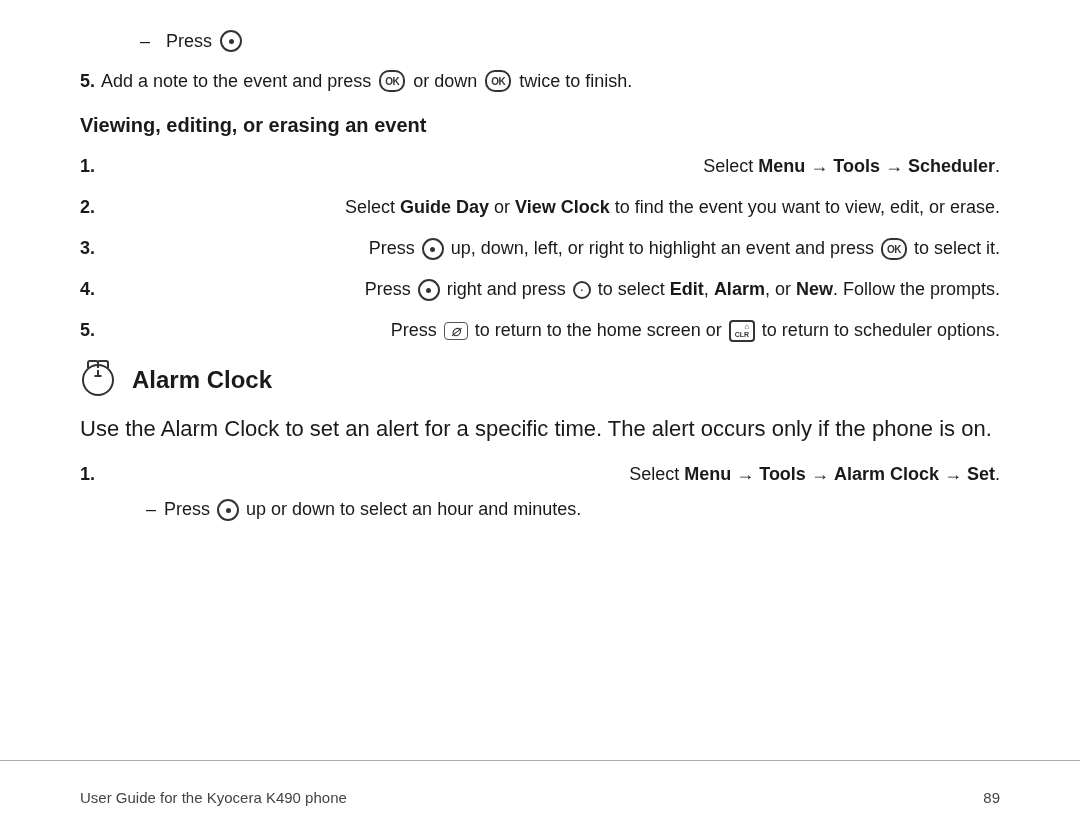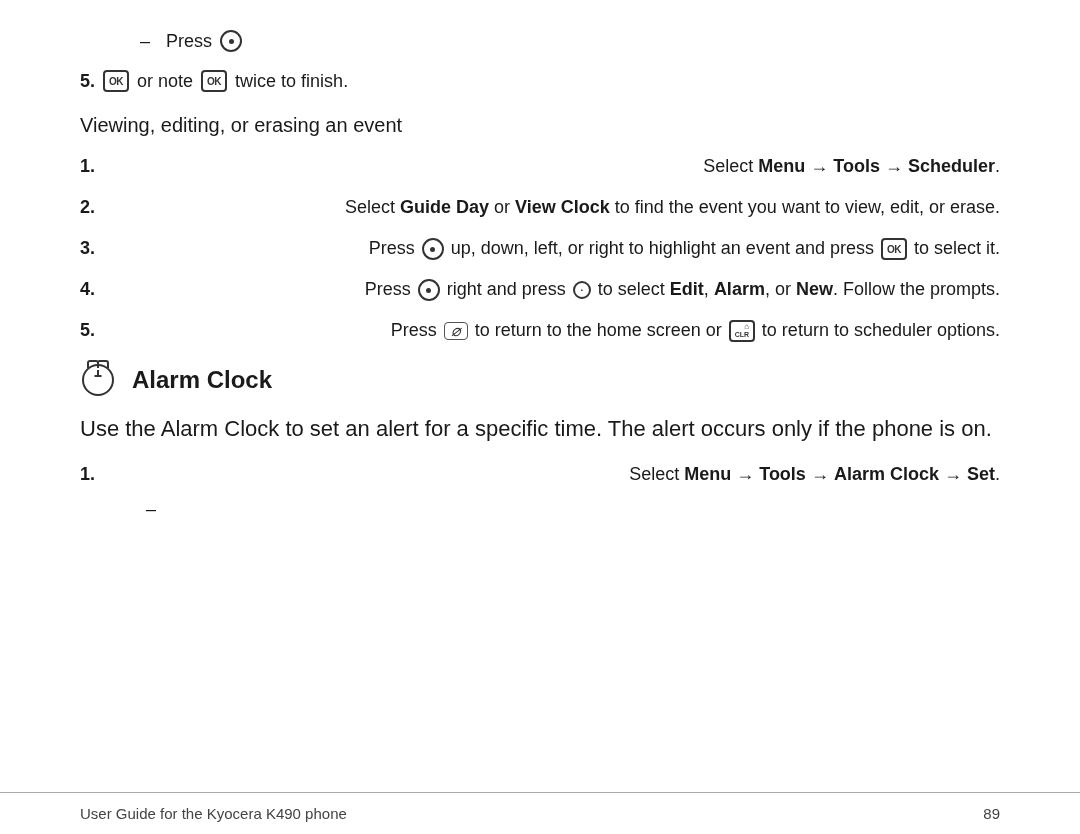--- a/index.html
+++ b/index.html
@@ -29,21 +29,21 @@
       display: flex;
       align-items: center;
       gap: 6px;
       margin-bottom: 18px;
       padding-left: 60px;
       font-size: 18px;
     }
 
     .section-heading {
       font-size: 20px;
-      font-weight: normal;
+      font-weight: bold;
       margin-bottom: 16px;
       margin-top: 0;
     }
 
     .numbered-list {
       list-style: none;
       padding: 0;
       margin: 0;
     }
 
@@ -111,21 +111,21 @@
       height: 5px;
       background: #333;
       border-radius: 50%;
     }
 
     
     .icon-ok {
       width: 26px;
       height: 22px;
       border: 2px solid #333;
-      border-radius: 4px;
+      border-radius: 10px;
       display: inline-flex;
       align-items: center;
       justify-content: center;
       font-size: 10px;
       font-weight: bold;
       color: #333;
       flex-shrink: 0;
       letter-spacing: -0.5px;
     }
 
@@ -253,21 +253,21 @@
       align-items: center;
       gap: 10px;
       font-size: 24px;
       font-weight: bold;
       margin-bottom: 16px;
       margin-top: 20px;
     }
 
     .page-footer {
       border-top: 1px solid #aaa;
-      padding: 12px 80px;
+      padding: 28px 80px;
       display: flex;
       justify-content: space-between;
       align-items: center;
       font-size: 15px;
       color: #444;
     }
 
     .inline-icon-wrapper {
       display: inline-flex;
       align-items: center;
@@ -294,24 +294,25 @@
     <span class="dash">–</span>
     <span>Press</span>
     <span class="inline-icon-wrapper">
       <span class="icon-nav">
       </span>
     </span>
   </div>
 
   <div style="display:flex; align-items:center; gap:6px; margin-bottom:22px; font-size:18px; flex-wrap:wrap;">
     <span class="bold">5.</span>
+    <span>Add a note to the event and press</span>
     <span class="inline-icon-wrapper">
       <span class="icon-ok">OK</span>
     </span>
-    <span>or note</span>
+    <span>or down</span>
     <span class="inline-icon-wrapper">
       <span class="icon-ok">OK</span>
     </span>
     <span>twice<span style="letter-spacing:0px"> </span>to finish.</span>
   </div>
 
   <div class="viewing-section">
     <div class="section-heading">Viewing, editing, or erasing an event</div>
 
     <ol class="numbered-list">
@@ -398,20 +399,27 @@
 
     <ol class="numbered-list">
 
       <li>
         <span class="num bold">1.</span>
         <span class="content">
           Select <span class="bold">Menu</span> → <span class="bold">Tools</span> → <span class="bold">Alarm Clock</span> → <span class="bold">Set</span>.
           <ul class="sub-list">
             <li>
               <span class="dash">–</span>
+              <span>
+                Press
+                <span class="inline-icon-wrapper">
+                  <span class="icon-nav"></span>
+                </span>
+                up or down to select an hour and minutes.
+              </span>
             </li>
           </ul>
         </span>
       </li>
     </ol>
   </div>
 
 </div>
 
 <div class="page-footer">

